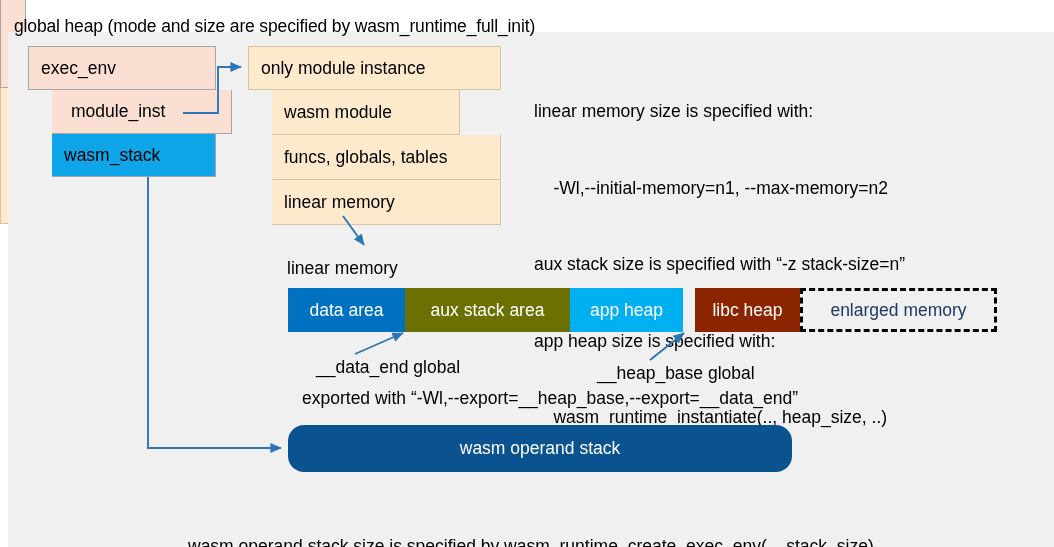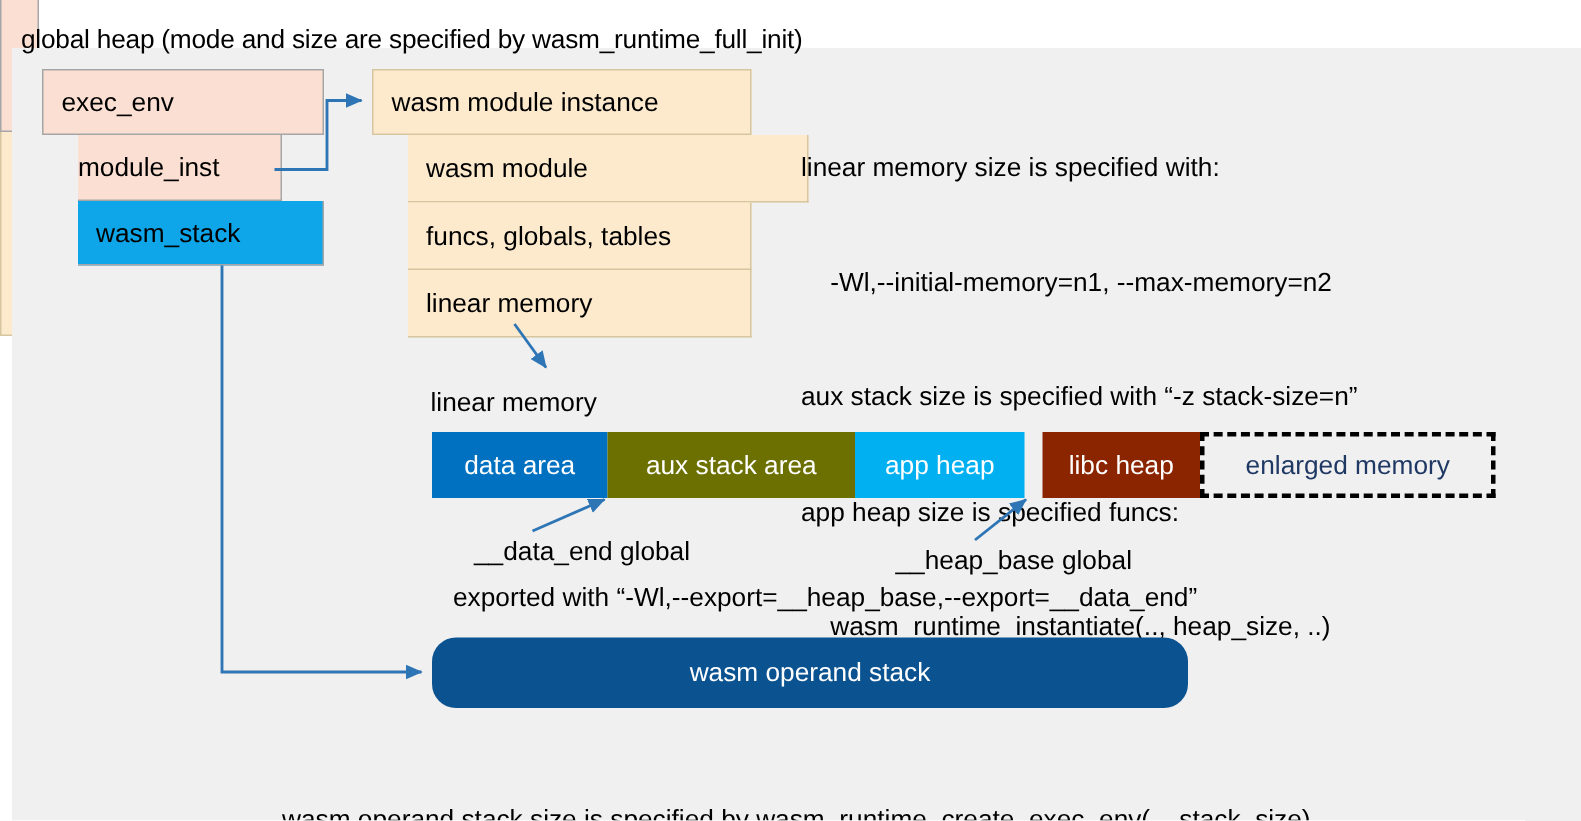--- a/index.html
+++ b/index.html
@@ -48,39 +48,39 @@
   #exec-env-header {
     left: 28px; top: 46px; width: 188px; height: 44px;
     border: 1px solid #a6a6a6; background: #fbdfd2;
     padding-left: 12px;
   }
   #exec-env-gutter {
     left: 28px; top: 90px; width: 24px; height: 87px;
     border: 1px solid #a6a6a6; border-top: none; background: #fbdfd2;
   }
   #module-inst-row {
-    left: 52px; top: 90px; width: 136px; height: 44px;
+    left: 52px; top: 90px; width: 180px; height: 44px;
     border: 1px solid #a6a6a6; border-left: none; border-top: none;
-    background: #fbdfd2; padding-left: 0; text-align: right;
+    background: #fbdfd2; padding-left: 19px; text-align: right;
   }
   #wasm-stack-row {
     left: 52px; top: 134px; width: 164px; height: 43px;
     border: 1px solid #a6a6a6; border-left: none; border-top: none;
     background: #0ea5e9; padding-left: 12px;
   }
   #wmi-header {
     left: 248px; top: 46px; width: 253px; height: 44px;
     border: 1px solid #d6c6a0; background: #fdeacd; padding-left: 12px;
   }
   #wmi-gutter {
     left: 248px; top: 90px; width: 24px; height: 135px;
     border: 1px solid #d6c6a0; border-top: none; background: #fdeacd;
   }
   #wmi-row-1 {
-    left: 272px; top: 90px; width: 267px; height: 45px;
+    left: 272px; top: 90px; width: 188px; height: 45px;
     border: 1px solid #d6c6a0; border-left: none; border-top: none;
     background: #fdeacd; padding-left: 12px; text-align: center;
   }
   #wmi-row-2 {
     left: 272px; top: 135px; width: 229px; height: 45px;
     border: 1px solid #d6c6a0; border-left: none; border-top: none;
     background: #fdeacd; padding-left: 12px;
   }
   #wmi-row-3 {
     left: 272px; top: 180px; width: 229px; height: 45px;
@@ -194,38 +194,38 @@
   </div>
   <div id="exec-env-gutter"></div>
   <div class="row" id="module-inst-row">
     <span>module_inst</span>
   </div>
   <div class="row" id="wasm-stack-row">
     <span>wasm_stack</span>
   </div>
 
   <div class="row" id="wmi-header">
-    <span>wasm module instance</span>
+    <span>only module instance</span>
   </div>
   <div id="wmi-gutter"></div>
   <div class="row" id="wmi-row-1">
     <span>wasm module</span>
   </div>
   <div class="row" id="wmi-row-2">
     <span>funcs, globals, tables</span>
   </div>
   <div class="row" id="wmi-row-3">
     <span>linear memory</span>
   </div>
 
   <div id="notes">
     <div>linear memory size is specified with:</div>
     <div>    -Wl,--initial-memory=n1, --max-memory=n2</div>
     <div>aux stack size is specified with “-z stack-size=n”</div>
-    <div>app heap size is specified funcs:</div>
+    <div>app heap size is specified with:</div>
     <div>    wasm_runtime_instantiate(.., heap_size, ..)</div>
     
   </div>
 
   <div id="linear-memory-label">linear memory</div>
 
   <div id="memory-bar">
     <div class="seg" style="width: 117px; color: rgb(255, 255, 255); background: rgb(0, 112, 192);">
       <span>data area</span>
     </div>

